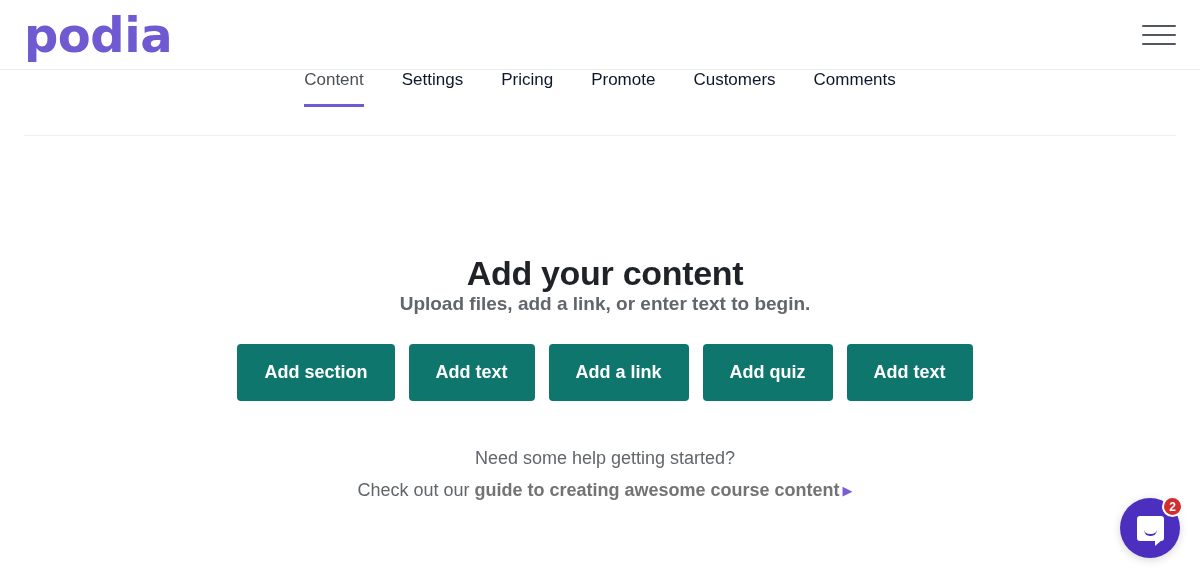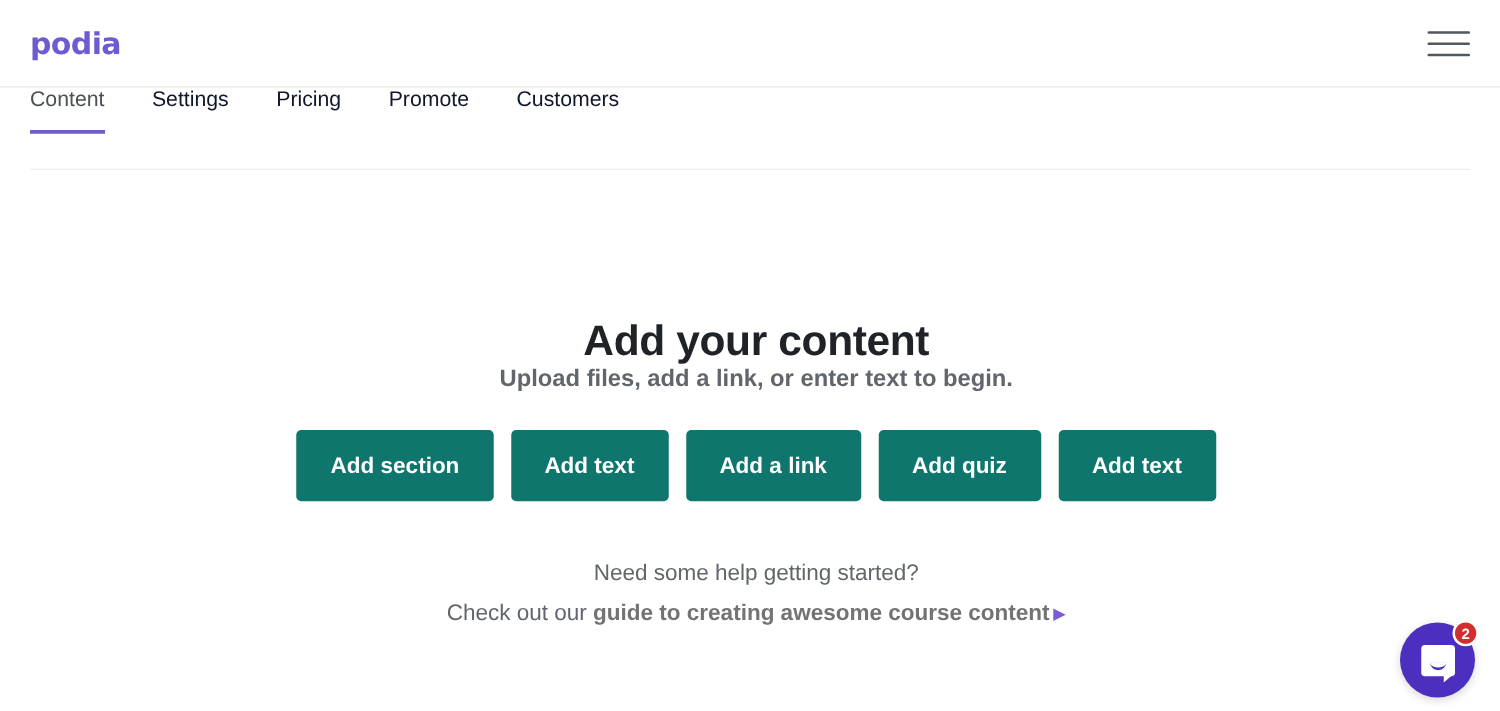--- a/index.html
+++ b/index.html
@@ -22,21 +22,21 @@
     height: 70px;
     border-bottom: 1px solid #e9eaec;
     display: flex;
     align-items: center;
     justify-content: space-between;
     padding: 0 24px;
   }
 
   .brand-logo {
     font-family: "DejaVu Sans", sans-serif;
-    font-size: 24px;
+    font-size: 48px;
     font-weight: 700;
     letter-spacing: -0.5px;
     color: #6f5ad1;
     line-height: 1;
     user-select: none;
   }
 
   .hamburger {
     width: 34px;
     height: 26px;
@@ -53,21 +53,21 @@
     background: #53585e;
     border-radius: 1px;
   }
 
   
   .tabbar-wrap {
     padding: 0 24px;
   }
   .tabbar {
     display: flex;
-    align-items: flex-start;
+    align-items: center;
     justify-content: space-between;
     border-bottom: 1px solid #eceef0;
     height: 66px;
     flex-direction: column;
   }
   .tabs-left, .tabs-right {
     display: flex;
     align-items: flex-end;
   }
 
@@ -243,20 +243,21 @@
 </div>
 
 <div class="tabbar-wrap">
   <div class="tabbar">
     <div class="tabs-left">
       <div class="tab active">Content</div>
       <div class="tab">Settings</div>
       <div class="tab">Pricing</div>
       <div class="tab">Promote</div>
       <div class="tab">Customers</div>
+      <div class="tab">Comments</div>
     </div>
   </div>
 </div>
 
 <div class="main">
   <h1 class="headline">Add your content</h1>
   <p class="subhead">Upload files, add a link, or enter text to begin.</p>
 
   <div class="btn-row">
     <button class="btn">Add section</button>

